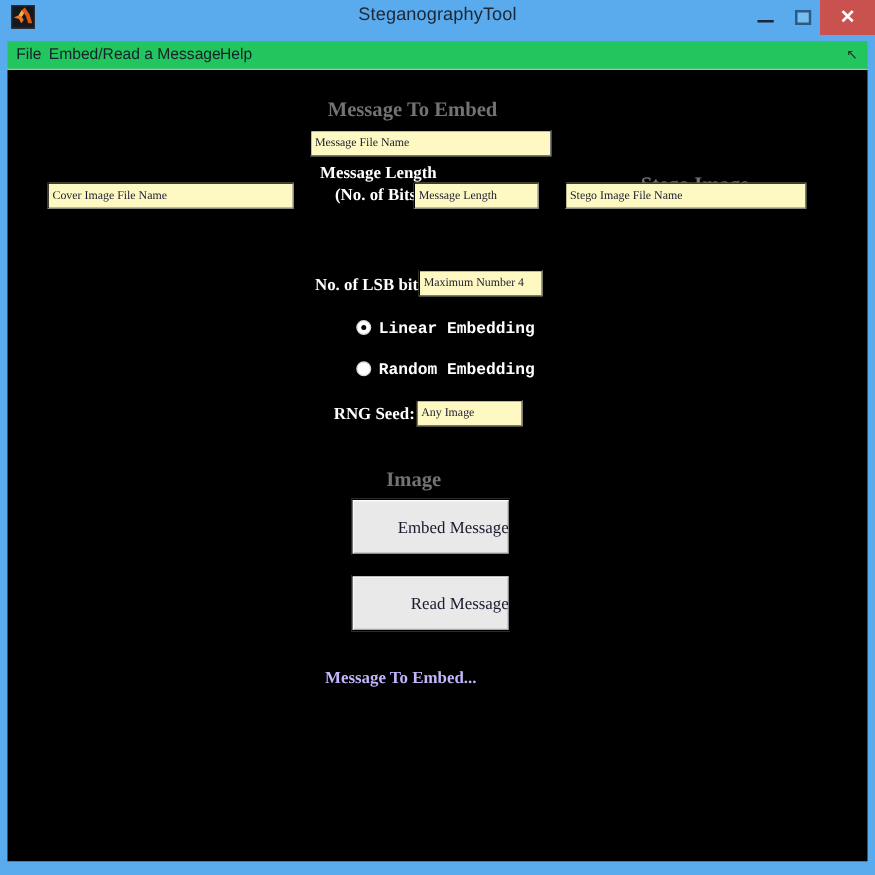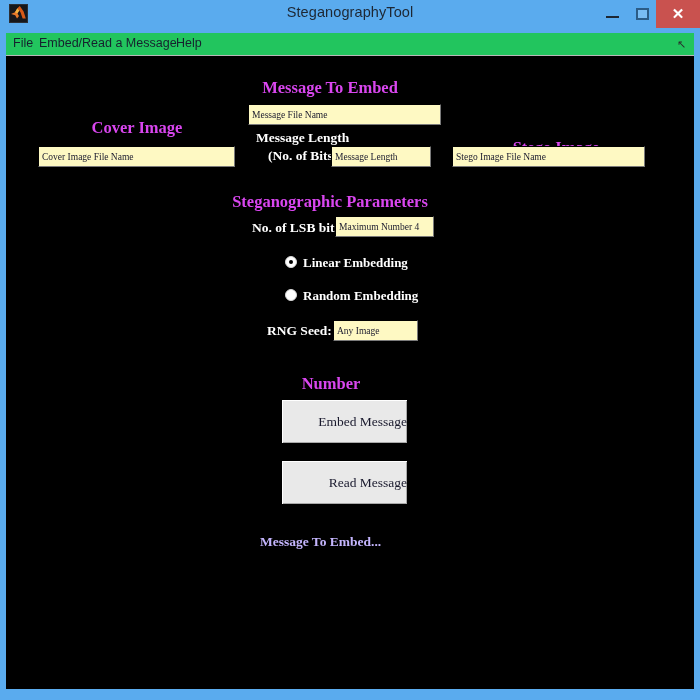--- a/index.html
+++ b/index.html
@@ -129,21 +129,21 @@
     left: 6px; top: 56px;
     width: 688px;
     height: 633px;
     background: #000000;
     overflow: hidden;
   }
 
   
   .heading {
     position: absolute;
-    color: #d946ef;
+    color: #737373;
     font-family: "Liberation Serif", serif;
     font-size: 16.5px;
     font-weight: bold;
     white-space: nowrap;
     text-align: center;
   }
   .wlabel {
     position: absolute;
     color: #ffffff;
     font-family: "Liberation Serif", serif;
@@ -188,21 +188,21 @@
     position: absolute;
     left: 3px; top: 3px;
     width: 4px; height: 4px;
     border-radius: 50%;
     background: #000000;
   }
   .radio-label {
     position: absolute;
     left: 18px; top: 0;
     color: #ffffff;
-    font-family: Liberation Serif, serif;
+    font-family: Liberation Mono, monospace;
     font-size: 13px;
     font-weight: bold;
     white-space: nowrap;
     line-height: 15px;
   }
 
   .pbutton {
     position: absolute;
     background: #e9e9e9;
     border: 1px solid #000000;
@@ -271,33 +271,31 @@
       <div class="ph">Message File Name</div>
     </div>
 
     <div class="wlabel" style="left:250px; top:74px;">Message Length</div>
     <div class="wlabel" style="left:262px; top:92px;">(No. of Bits):</div>
 
     <div class="tfield" style="left:325px; top:90px; width:100px; height:21px;">
       <div class="ph">Message Length</div>
     </div>
 
-    <div class="heading" style="left:36px; top:62px; width:190px;">Cover Image</div>
 
     <div class="tfield" style="left:32px; top:90px; width:197px; height:21px;">
       <div class="ph">Cover Image File Name</div>
     </div>
 
     <div class="heading" style="left:455px; top:62px; width:190px;margin-top:20px;">Stego Image</div>
 
     <div class="tfield" style="left:446px; top:90px; width:193px; height:21px;">
       <div class="ph">Stego Image File Name</div>
     </div>
 
-    <div class="heading" style="left:204px; top:136px; width:240px;">Steganographic Parameters</div>
 
     <div class="wlabel" style="left:246px; top:164px;">No. of LSB bits:</div>
 
     <div class="tfield" style="left:329px; top:160px; width:99px; height:21px;">
       <div class="ph">Maximum Number 4</div>
     </div>
 
     <div class="radio-row" style="left:279px; top:199px;">
       <div class="radio-dot on"></div>
       <div class="radio-label">Linear Embedding</div>
@@ -307,21 +305,21 @@
       <div class="radio-dot"></div>
       <div class="radio-label">Random Embedding</div>
     </div>
 
     <div class="wlabel" style="left:261px; top:267px;">RNG Seed:</div>
 
     <div class="tfield" style="left:327px; top:264px; width:85px; height:21px;">
       <div class="ph">Any Image</div>
     </div>
 
-    <div class="heading" style="left:250px; top:318px; width:150px;">Number</div>
+    <div class="heading" style="left:250px; top:318px; width:150px;">Image</div>
 
     <div class="pbutton" style="left:275px; top:343px; width:127px; height:45px;">
       <span>Embed Message</span>
     </div>
 
     <div class="pbutton" style="left:275px; top:404px; width:127px; height:45px;">
       <span>Read Message</span>
     </div>
 
     <div id="status-text" style="left:254px; top:478px; width:170px;">Message To Embed...</div>

